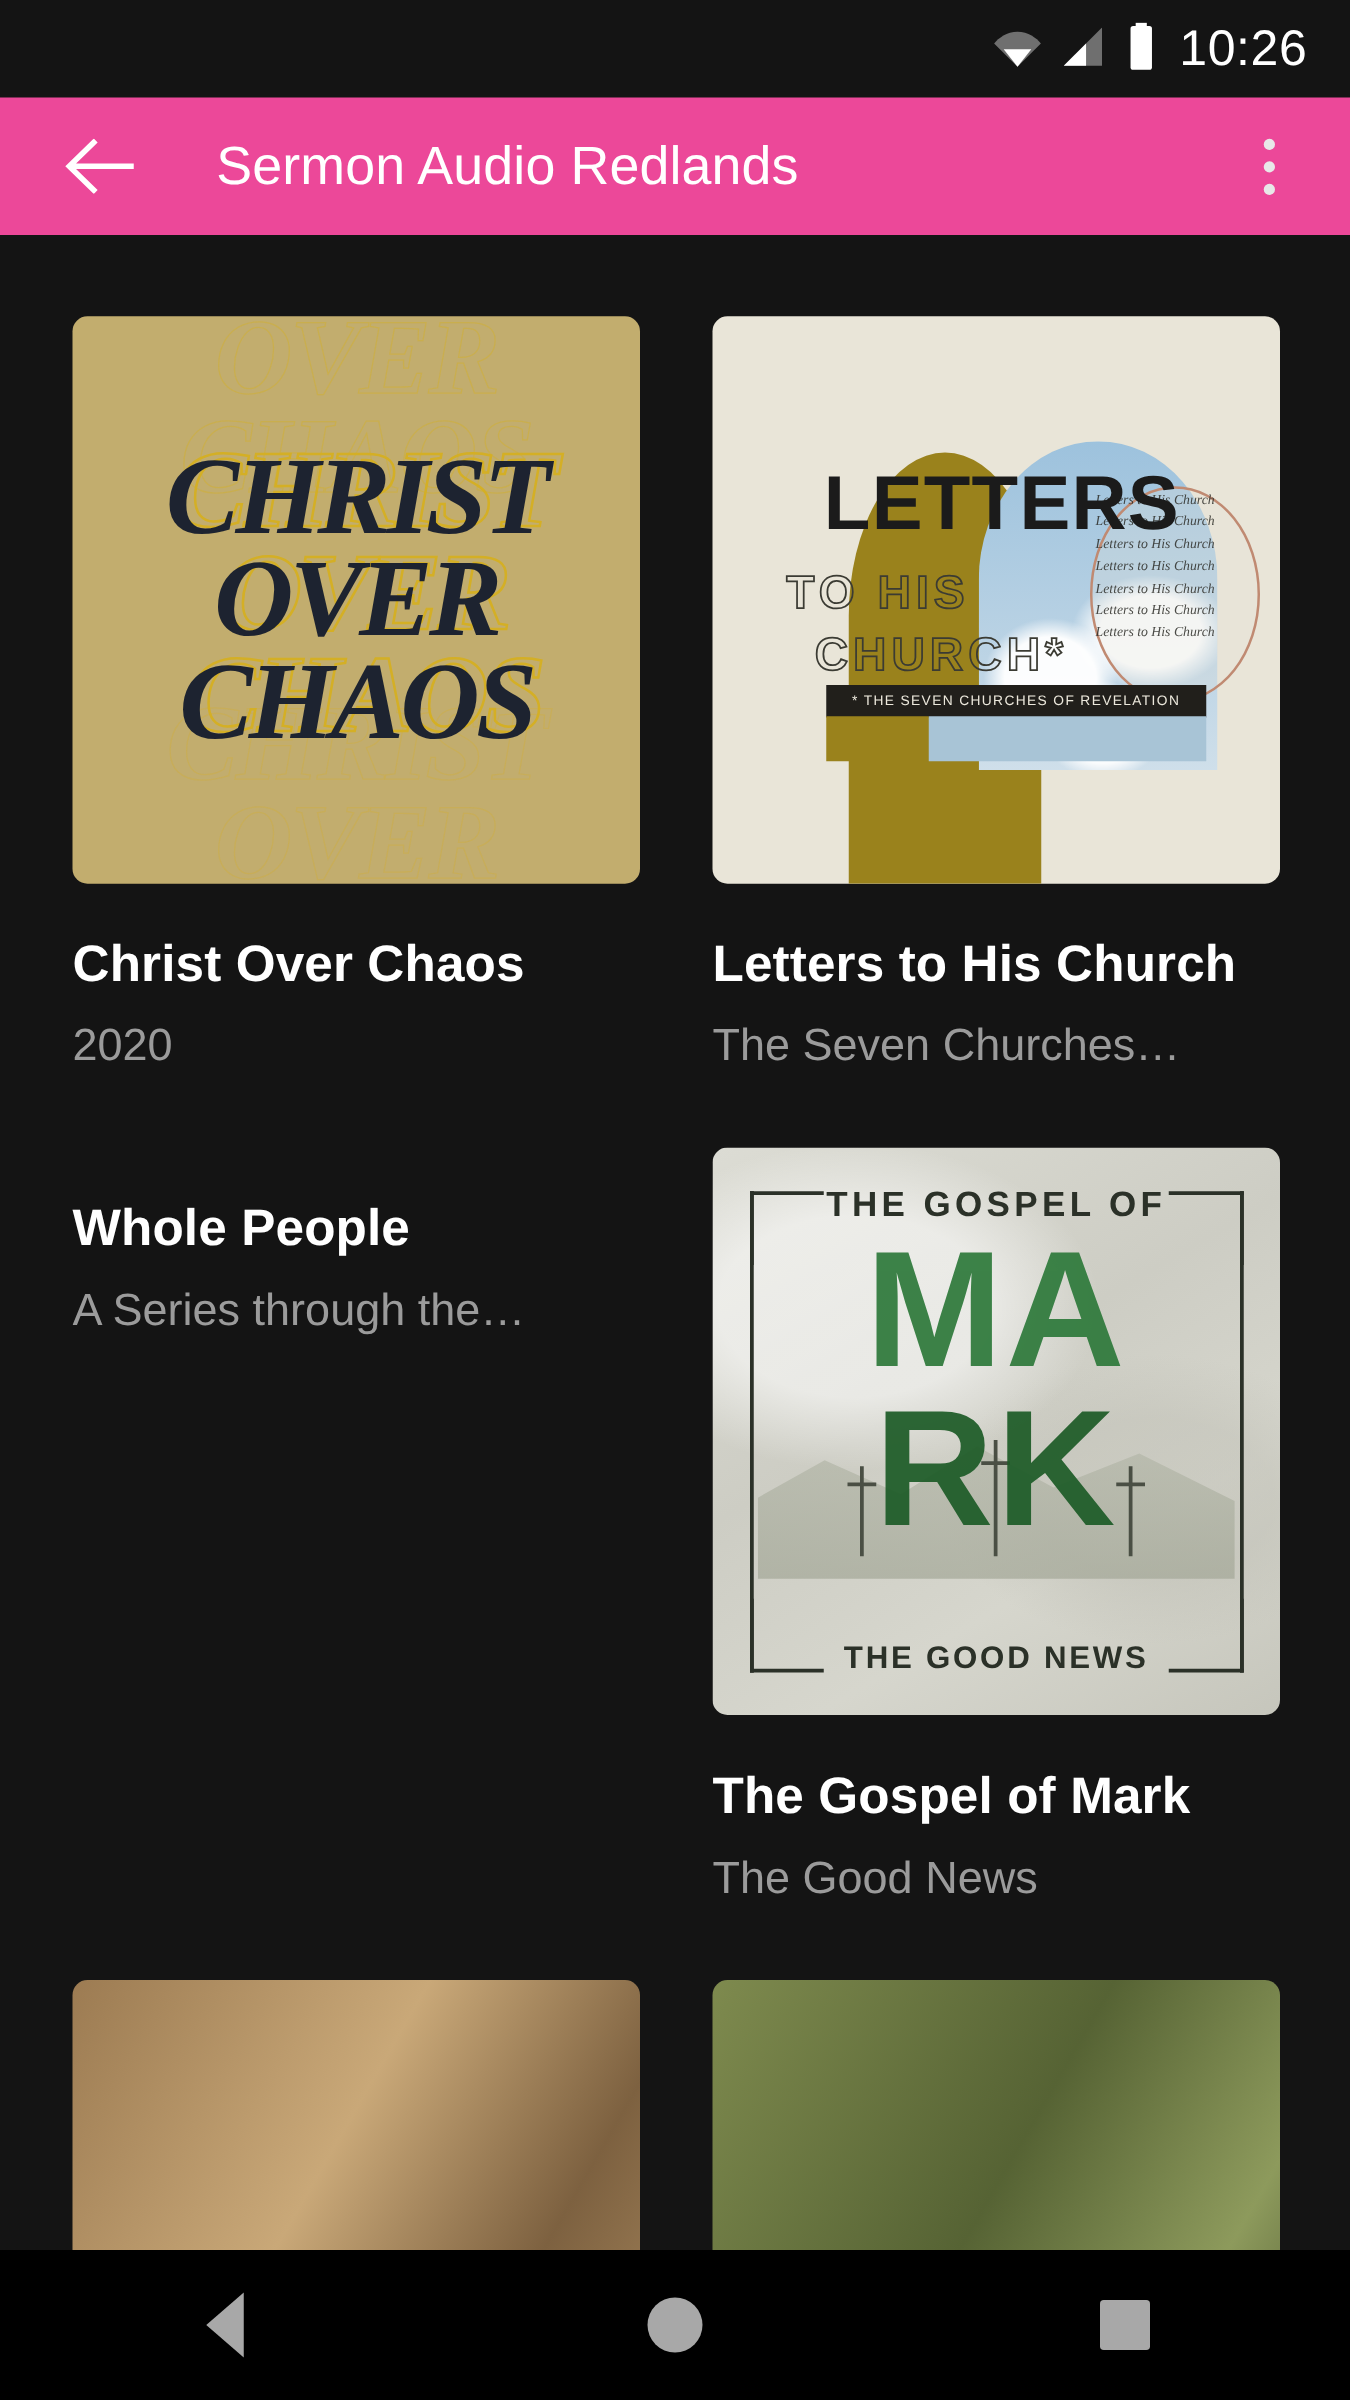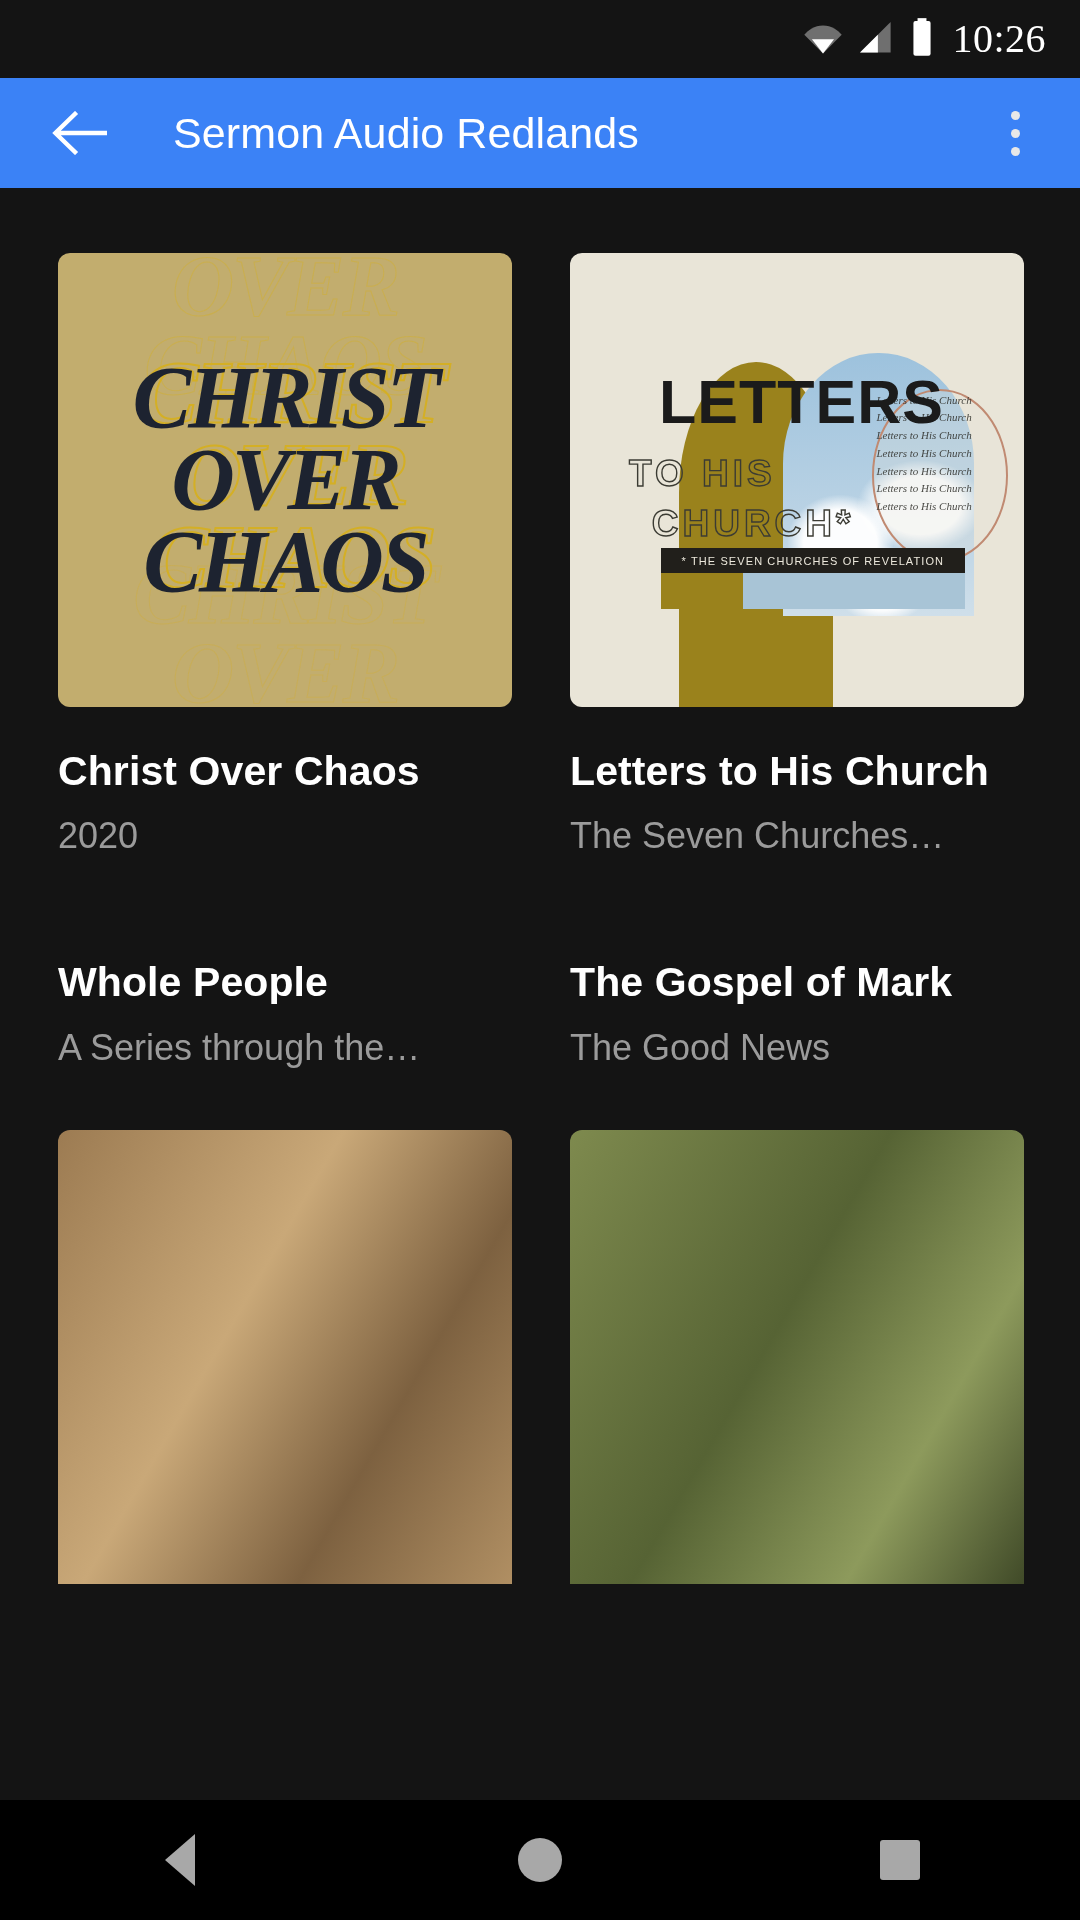--- a/index.html
+++ b/index.html
@@ -14,30 +14,30 @@
   
   .statusbar{
     height:78px; width:100%;
     display:flex; align-items:center; justify-content:flex-end;
     padding-right:34px; gap:14px;
     background:#141414;
   }
   .status-icons{ display:flex; align-items:flex-end; gap:13px; }
   .clock{
     color:#ffffff; font-size:40px; letter-spacing:0.5px;
-    font-family:Liberation Serif, serif; line-height:1;
+    font-family:Liberation Sans, sans-serif; line-height:1;
     margin-left:4px;
   }
 
   
   .appbar{
     height:110px; width:100%;
     display:flex; align-items:center;
     padding:0 40px 0 46px;
-    background:#3b82f6;
+    background:#ec4899;
     position:relative;
   }
   .back-btn{
     width:66px; height:66px;
     display:flex; align-items:center; justify-content:center;
     flex:0 0 auto; cursor:pointer;
   }
   .appbar-title{
     color:#ffffff; font-size:43px; font-weight:400;
     margin-left:61px; letter-spacing:0.1px;
@@ -437,20 +437,38 @@
     </div>
 
     <div class="row-gap"></div>
 
     <div class="card">
       <div class="card-title">Whole People</div>
       <div class="card-sub">A Series through the…</div>
     </div>
 
     <div class="card">
+      <div class="art art-mark">
+        <div class="mark-hills"></div>
+        <div class="mark-crosses">
+          <div class="cross"></div>
+            <div class="cross mid"></div>
+            <div class="cross"></div>
+        </div>
+        <div class="mark-corner mk-tl"></div>
+        <div class="mark-corner mk-tr"></div>
+        <div class="mark-corner mk-bl"></div>
+        <div class="mark-corner mk-br"></div>
+        <div class="mk-vl"></div>
+        <div class="mk-vr"></div>
+        <div class="mark-top">THE GOSPEL OF</div>
+        <div class="mark-ma">MA</div>
+        <div class="mark-rk">RK</div>
+        <div class="mark-bottom">THE GOOD NEWS</div>
+      </div>
       <div class="card-title">The Gospel of Mark</div>
       <div class="card-sub">The Good News</div>
     </div>
 
     <div class="row-gap"></div>
 
     <div class="card partial">
       <div class="art art-p1"></div>
     </div>
     <div class="card partial">

